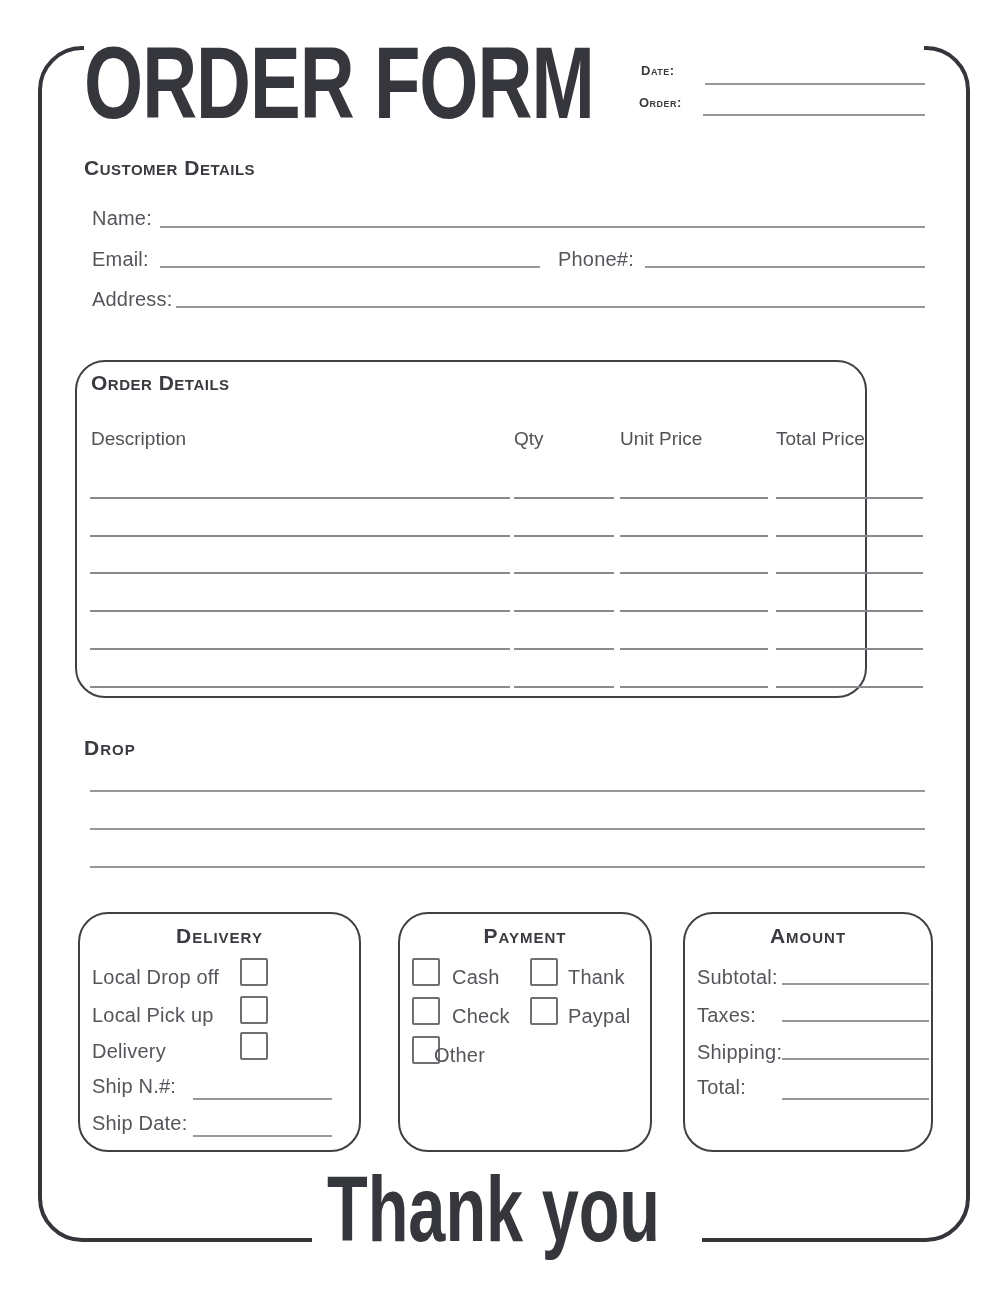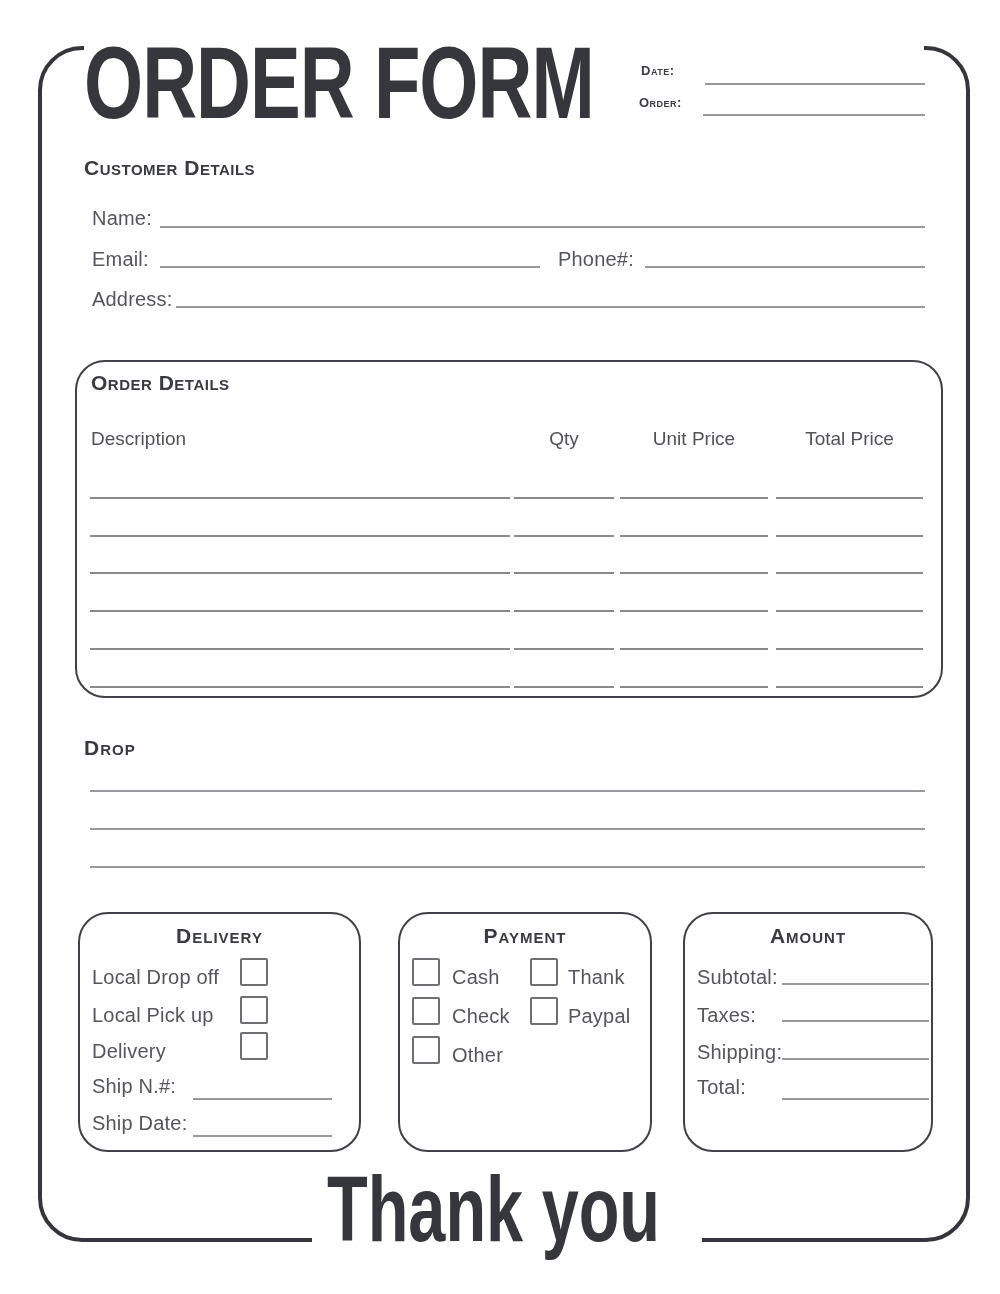--- a/index.html
+++ b/index.html
@@ -42,21 +42,21 @@
     border-radius:30px; background:#fff;
   }
   .box-head{
     position:absolute; left:0; right:0; top:10px; text-align:center; margin:0;
     font-variant:small-caps; font-weight:bold; color:#3a3b40; font-size:21px;
     letter-spacing:1px;
   }
   .colhead{
     position:absolute; font-size:19px; color:#515257; white-space:nowrap;
   }
-  .colhead.ctr{text-align:center;}
+  .colhead.ctr{}
   .cellline{position:absolute; border-bottom:2px solid #898a8e; height:0;}
   .c-desc{left:13px;  width:420px;}
   .c-qty{left:437px;  width:100px;}
   .c-unit{left:543px; width:148px;}
   .c-total{left:699px;width:147px;}
   .checkbox{
     position:absolute; width:28px; height:28px; box-sizing:border-box;
     border:2px solid #6e6f73; border-radius:2px; background:#fff;
   }
 </style>
@@ -82,21 +82,21 @@
   <div class="wline" style="left:160px;top:226px;width:765px"></div>
 
   <span class="lbl" style="left:92px;top:248px">Email:</span>
   <div class="wline" style="left:160px;top:266px;width:380px"></div>
   <span class="lbl" style="left:558px;top:248px">Phone#:</span>
   <div class="wline" style="left:645px;top:266px;width:280px"></div>
 
   <span class="lbl" style="left:92px;top:288px">Address:</span>
   <div class="wline" style="left:176px;top:306px;width:749px"></div>
 
-  <section class="box" style="left:75px;top:360px;width:868px;height:338px">
+  <section class="box" style="left:75px;top:360px;width:792px;height:338px">
     <h2 class="schead" style="left:14px;top:9px">Order Details</h2>
 
     <span class="colhead" style="left:14px;top:66px">Description</span>
     <span class="colhead ctr" style="left:437px;top:66px;width:100px">Qty</span>
     <span class="colhead ctr" style="left:543px;top:66px;width:148px">Unit Price</span>
     <span class="colhead ctr" style="left:699px;top:66px;width:147px">Total Price</span>
 
     <div>
       <div class="cellline c-desc" style="top:135px"></div>
       <div class="cellline c-qty" style="top:135px"></div>
@@ -158,21 +158,21 @@
     <h2 class="box-head">Payment</h2>
     <div class="checkbox" style="left:12px;top:44px"></div>
     <span class="lbl" style="left:52px;top:52px">Cash</span>
     <div class="checkbox" style="left:130px;top:44px"></div>
     <span class="lbl" style="left:168px;top:52px">Thank</span>
     <div class="checkbox" style="left:12px;top:83px"></div>
     <span class="lbl" style="left:52px;top:91px">Check</span>
     <div class="checkbox" style="left:130px;top:83px"></div>
     <span class="lbl" style="left:168px;top:91px">Paypal</span>
     <div class="checkbox" style="left:12px;top:122px"></div>
-    <span class="lbl" style="left:52px;top:130px">Other</span>
+    <span class="lbl" style="left:34px;top:130px">Other</span>
   </section>
 
   <section class="box" style="left:683px;top:912px;width:250px;height:240px">
     <h2 class="box-head">Amount</h2>
     <span class="lbl" style="left:12px;top:52px">Subtotal:</span>
     <div class="wline" style="left:97px;top:69px;width:147px"></div>
     <span class="lbl" style="left:12px;top:90px">Taxes:</span>
     <div class="wline" style="left:97px;top:106px;width:147px"></div>
     <span class="lbl" style="left:12px;top:127px">Shipping:</span>
     <div class="wline" style="left:97px;top:144px;width:147px"></div>

